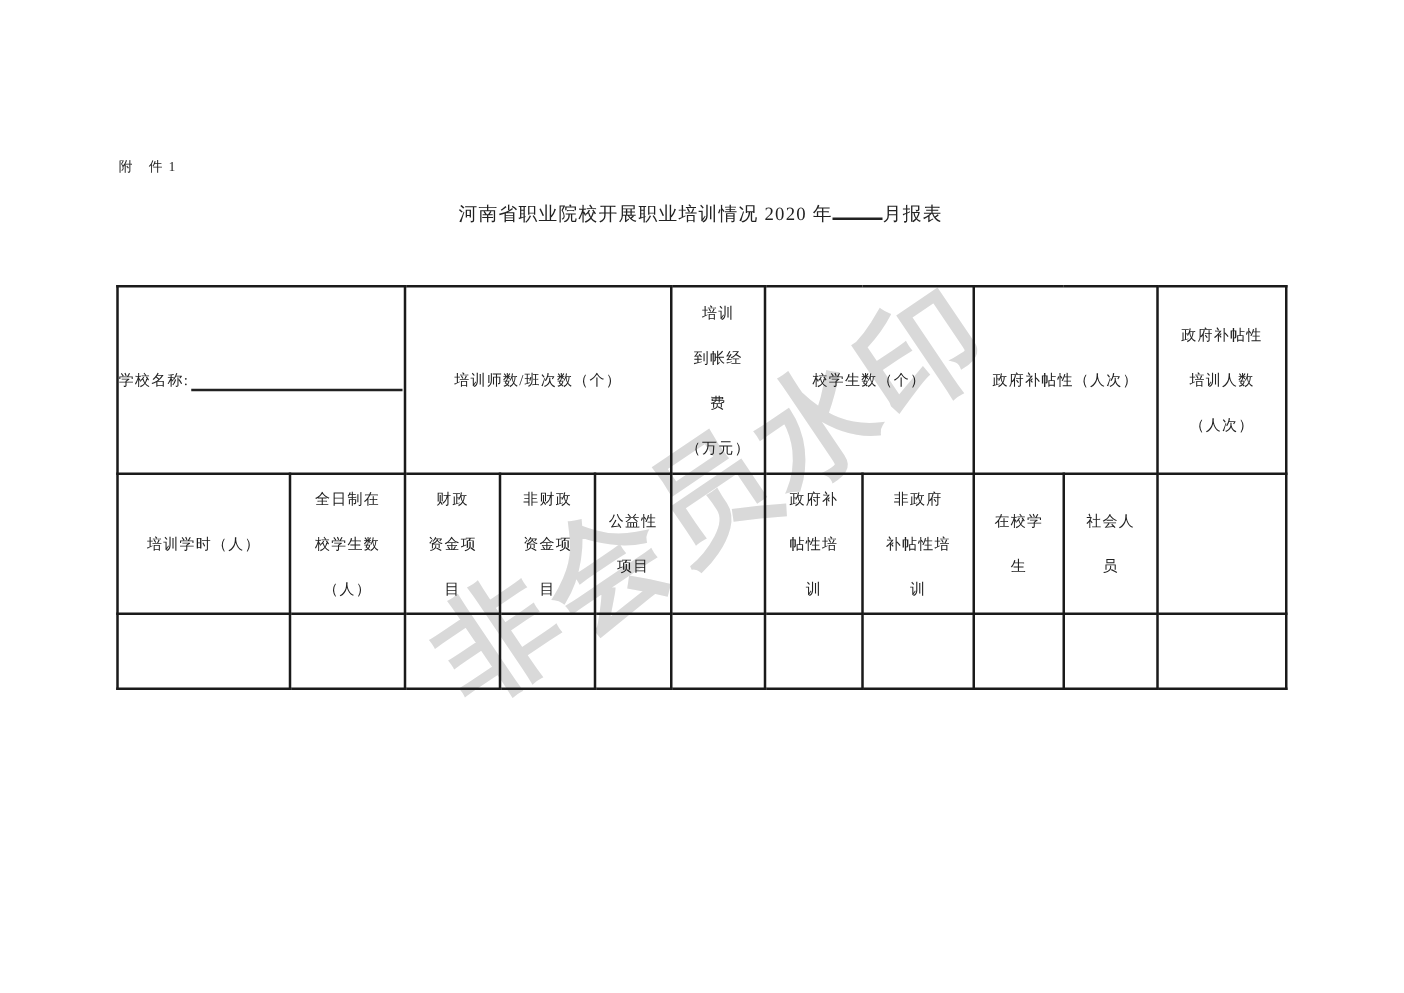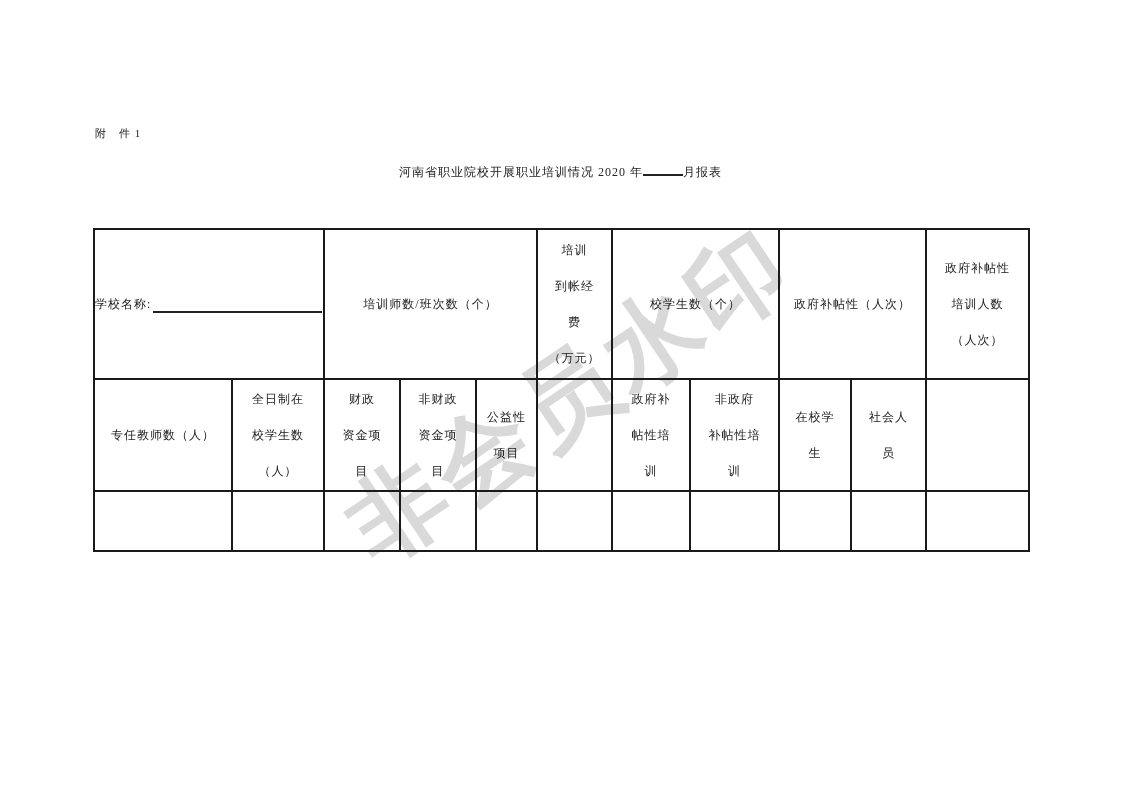--- a/index.html
+++ b/index.html
@@ -27,21 +27,21 @@
     user-select: none;
   }
 
   .attachment {
     position: absolute; left: 95px; top: 126px;
     font-size: 11px; letter-spacing: 1px; z-index: 2;
   }
 
   .title {
     position: absolute; left: 93px; top: 160px; width: 935px;
-    text-align: center; font-size: 12px; letter-spacing: 1px; z-index: 2;
+    text-align: center; font-size: 15px; letter-spacing: 1px; z-index: 2;
   }
   .title .blank {
     display: inline-block;
     width: 40px; height: 14px;
     border-bottom: 2px solid #222222;
     vertical-align: baseline;
   }
 
   table.main-table, table.bottom-table {
     position: absolute; left: 93px;
@@ -118,21 +118,21 @@
 到帐经
 费
 （万元）</td>
       <td colspan="2">校学生数（个）</td>
       <td colspan="2">政府补帖性（人次）</td>
       <td>政府补帖性
 培训人数
 （人次）</td>
     </tr>
     <tr class="r2">
-      <td>专任教师数（人）</td>
+      <td>培训学时（人）</td>
       <td>全日制在
 校学生数
 （人）</td>
       <td>财政
 资金项
 目</td>
       <td>非财政
 资金项
 目</td>
       <td>公益性

